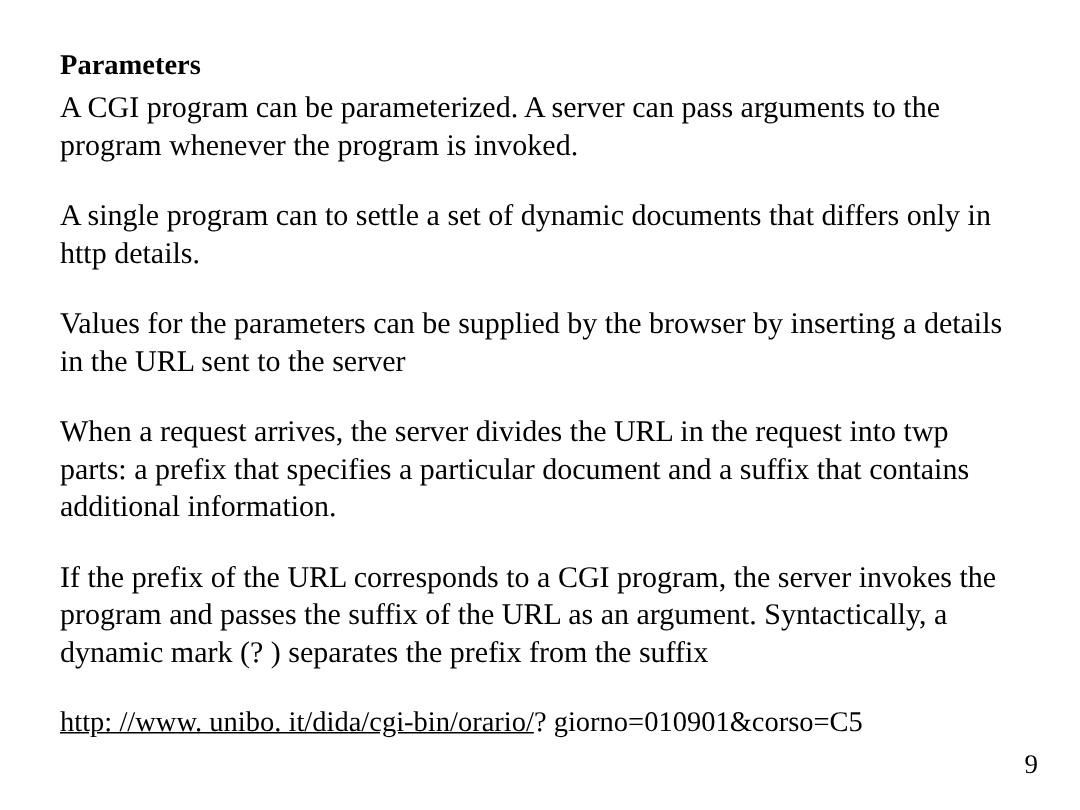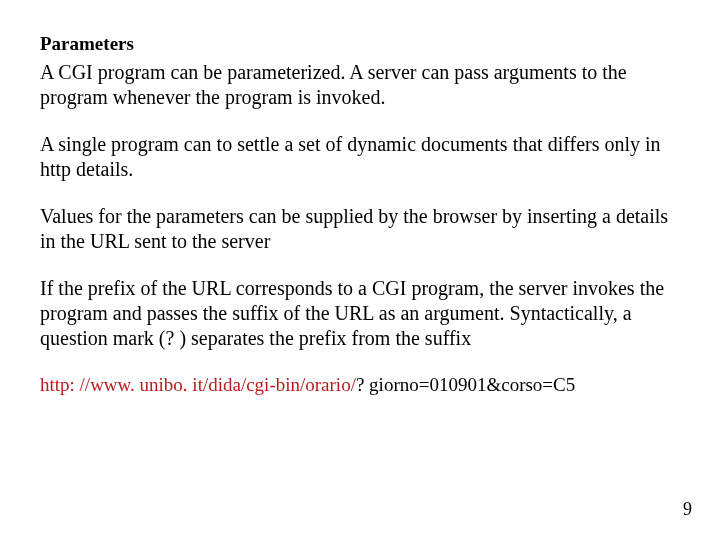--- a/index.html
+++ b/index.html
@@ -29,21 +29,22 @@
     margin-top: 4px;
   }
   .block {
     margin-bottom: 22px;
   }
   .url {
     font-size: 19px;
     line-height: 1.25;
   }
   .url .link {
-    color: #b91c1c;
+    text-decoration: underline;
+    color: #000000;
   }
   .pagenum {
     position: absolute;
     right: 28px;
     bottom: 20px;
     font-size: 18px;
     font-family: "Times New Roman", Times, serif;
   }
 </style>
 </head>
@@ -53,21 +54,22 @@
 
   <div class="block">
     <div class="heading">Parameters</div>
     <div class="para">A CGI program can be parameterized. A server can pass arguments to the program whenever the program is invoked.</div>
   </div>
 
   <div class="block para">A single program can to settle a set of dynamic documents that differs only in http details.</div>
 
   <div class="block para">Values for the parameters can be supplied by the browser by inserting a details in the URL sent to the server</div>
 
+  <div class="block para">When a request arrives, the server divides the URL in the request into twp parts: a prefix that specifies a particular document and a suffix that contains additional information.</div>
 
-  <div class="block para">If the prefix of the URL corresponds to a CGI program, the server invokes the program and passes the suffix of the URL as an argument. Syntactically, a question mark (? ) separates the prefix from the suffix</div>
+  <div class="block para">If the prefix of the URL corresponds to a CGI program, the server invokes the program and passes the suffix of the URL as an argument. Syntactically, a dynamic mark (? ) separates the prefix from the suffix</div>
 
   <div class="url">
     <span class="link">http: //www. unibo. it/dida/cgi-bin/orario/</span><span>? giorno=010901&amp;corso=C5</span>
   </div>
 
   <div class="pagenum">9</div>
 </div>
 
 </body></html>

